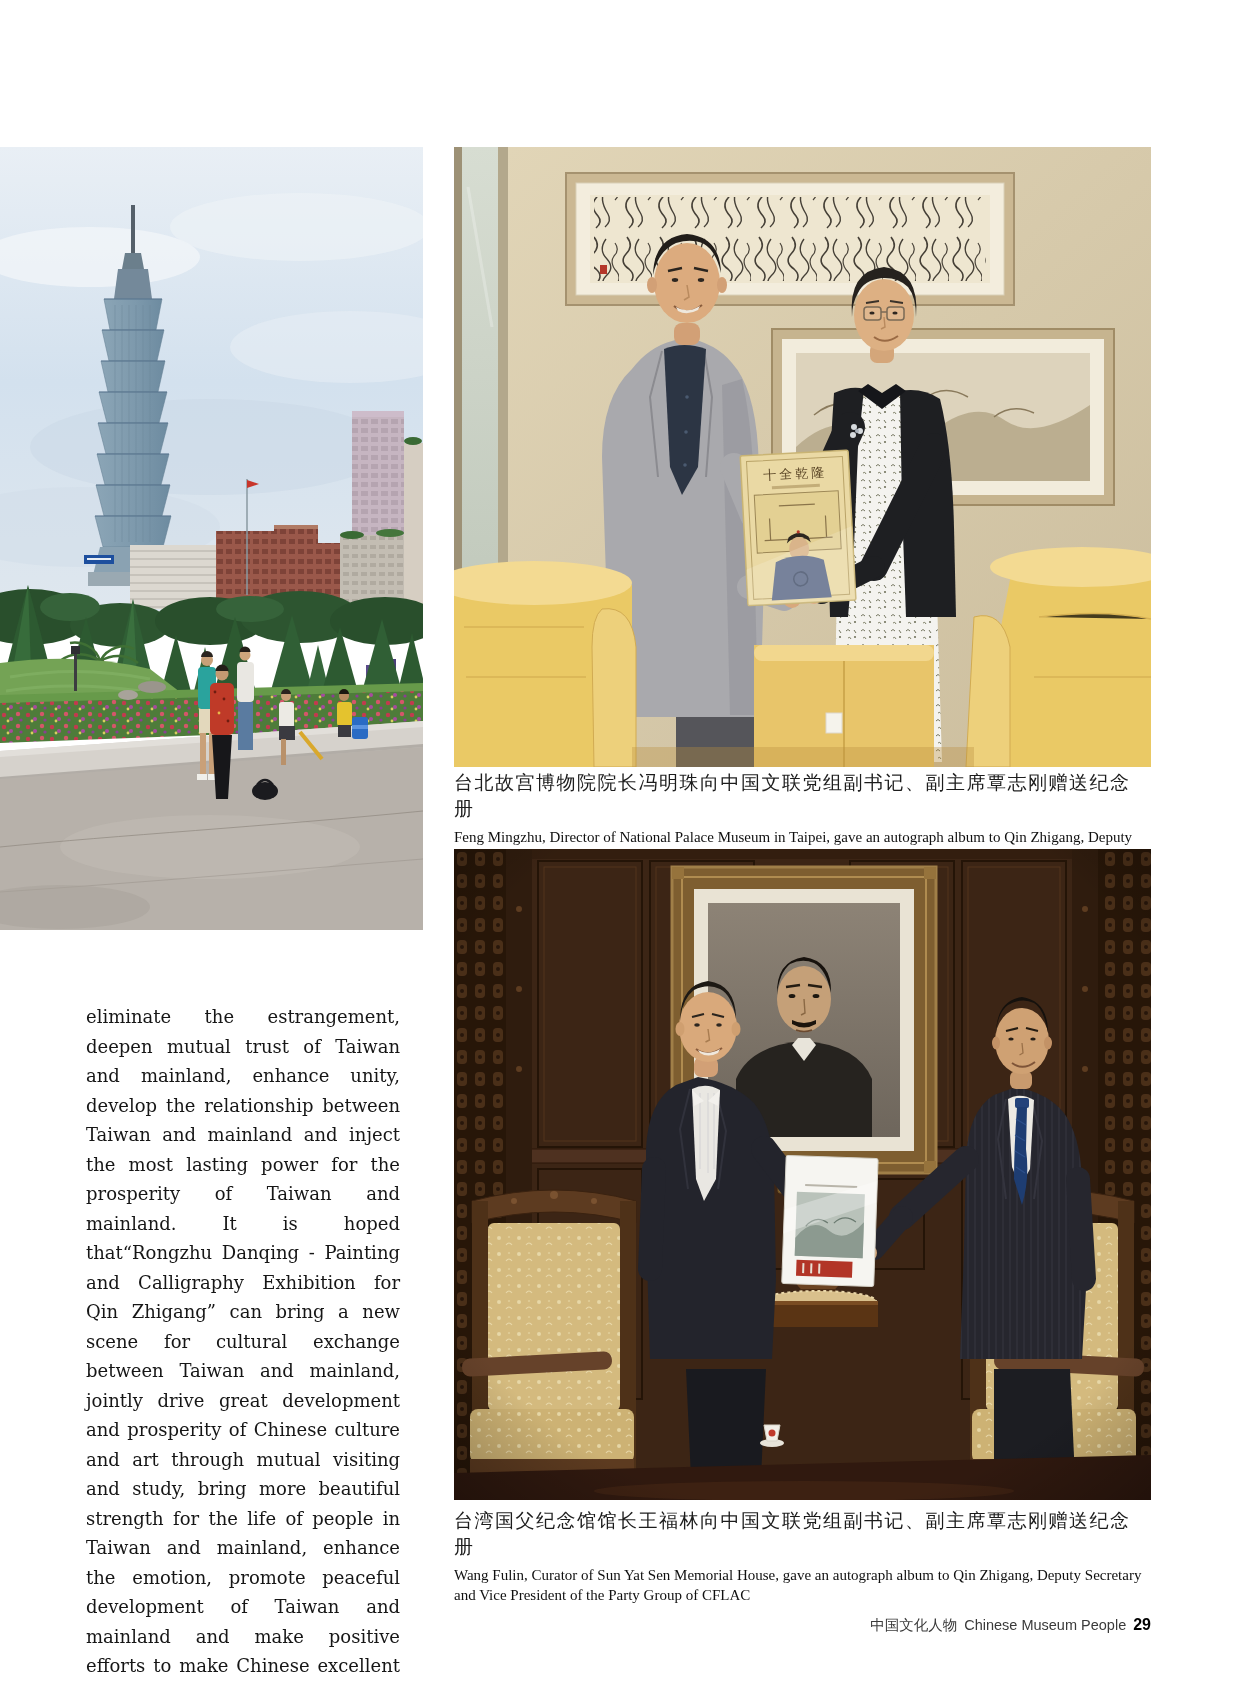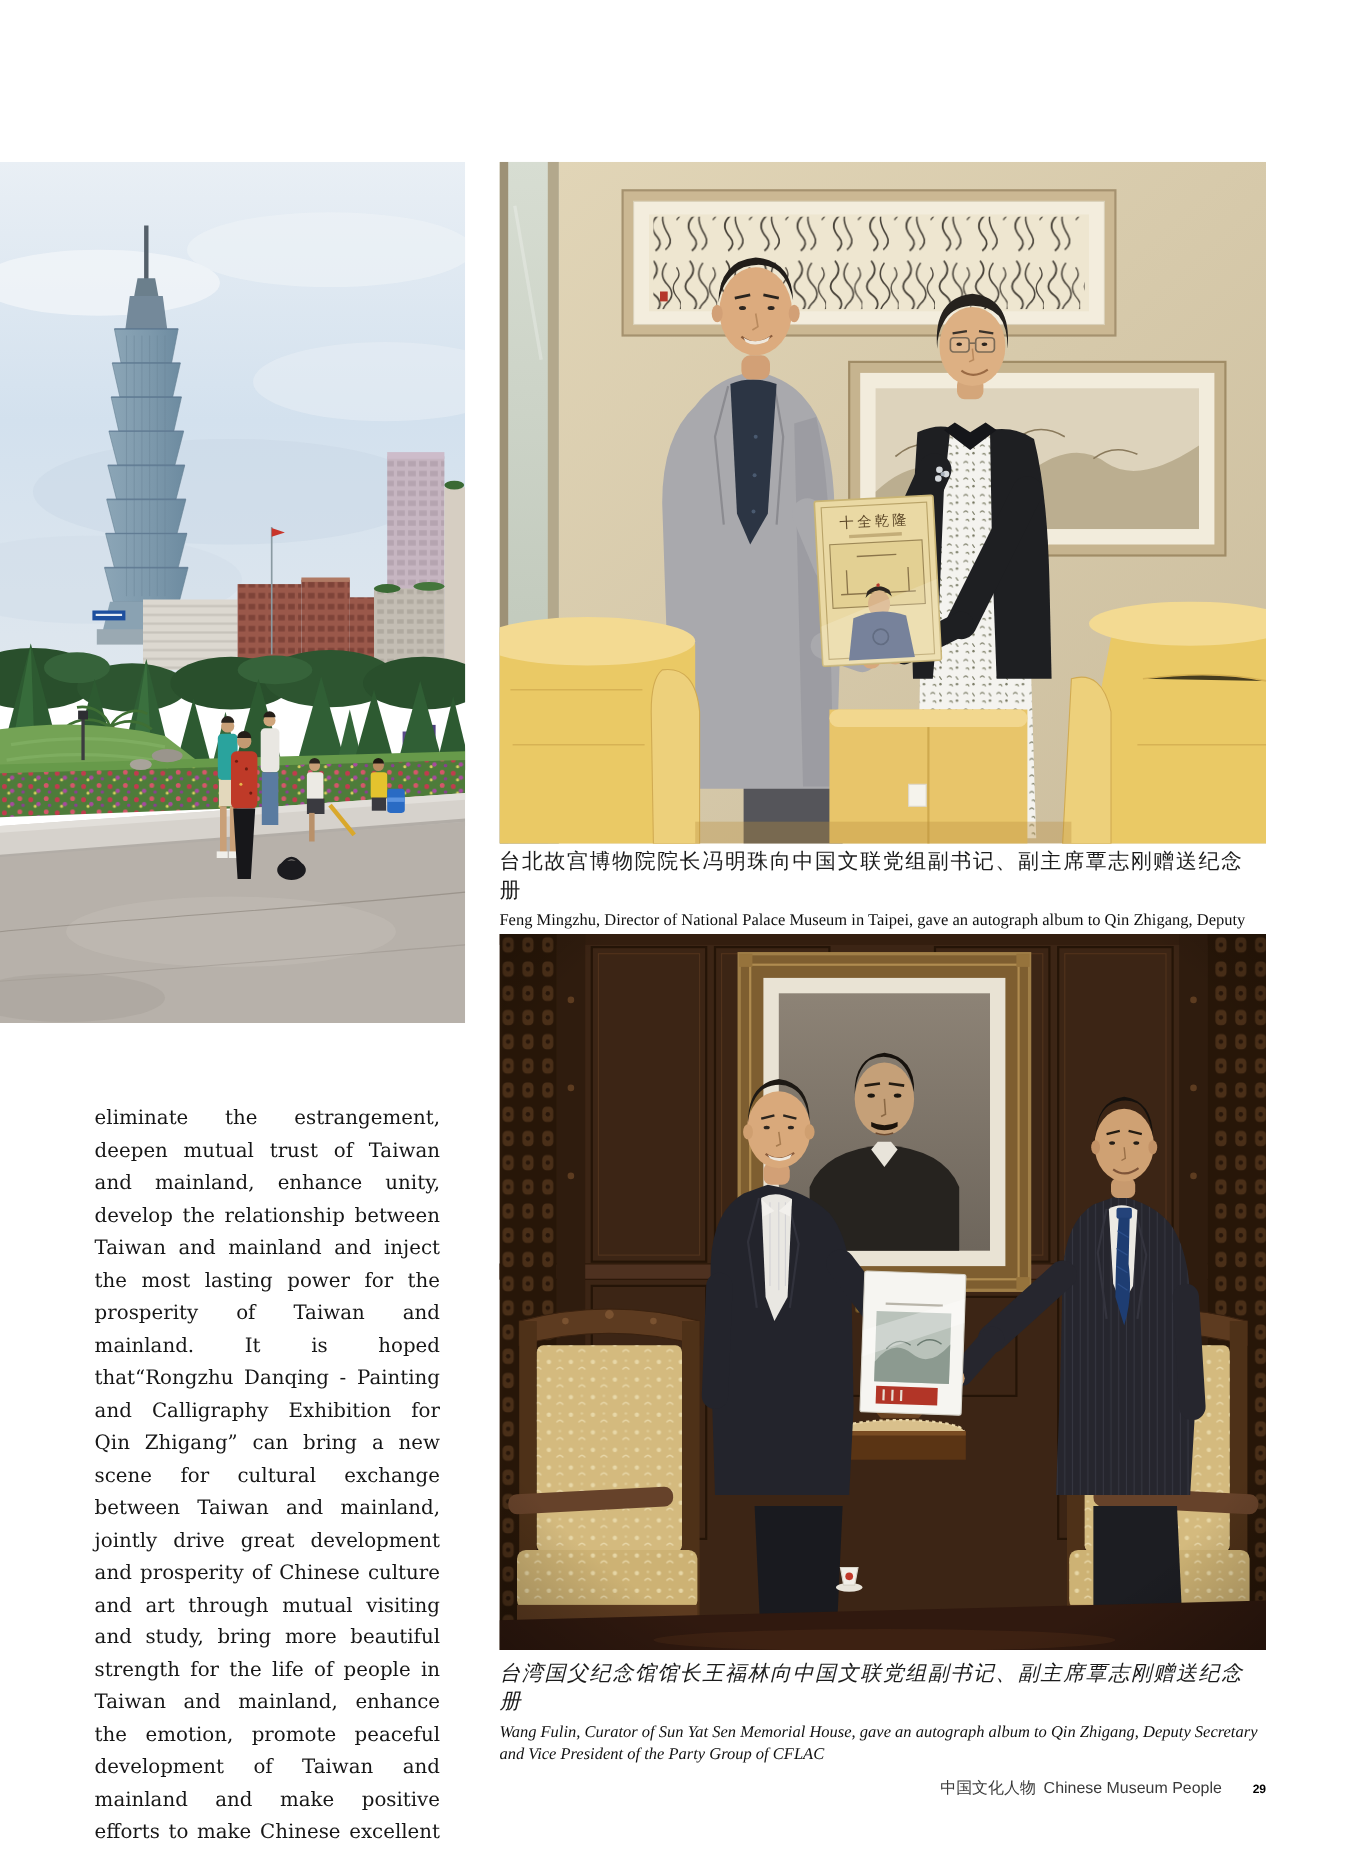--- a/index.html
+++ b/index.html
@@ -4,29 +4,29 @@
 <style>
   html,body{margin:0;padding:0;background:#ffffff;}
   .page{position:relative;width:1240px;height:1683px;background:#ffffff;overflow:hidden;
         font-family:"Liberation Serif",serif;}
   figure{margin:0;position:absolute;overflow:hidden;}
   .photo-left{left:0;top:147px;width:423px;height:783px;}
   .photo-tr{left:454px;top:147px;width:697px;height:620px;}
   .photo-br{left:454px;top:849px;width:697px;height:651px;}
   .caption{position:absolute;left:454px;width:700px;color:#111;}
   .caption-1{top:770px;}
-  .caption-2{top:1508px;font-style:italic;}
+  .caption-2{top:1508px;}
   .cap-cn{margin:0 12px 5px 0;font-size:19px;letter-spacing:1.5px;color:#1c1c1c;}
   .cap-en{margin:0;font-size:15px;line-height:20px;color:#101010;}
   .body-text{position:absolute;left:86px;top:1002px;width:314px;font-size:18px;
              line-height:29.5px;text-align:justify;color:#161616;
              font-family:"DejaVu Serif",serif;}
   .footer{position:absolute;top:1616px;right:89px;display:flex;align-items:baseline;gap:7px;
           font-family:"Liberation Sans",sans-serif;font-size:14.5px;color:#3a3a3a;}
-  .footer .pageno{font-weight:700;color:#000;font-size:11px;margin-left:21px;}
+  .footer .pageno{font-weight:700;color:#000;font-size:16px;margin-left:0;}
   svg{display:block;}
 </style>
 </head>
 <body>
 
 <div class="page">
 
   <figure class="photo-left">
     <svg viewBox="0 0 423 783" width="423" height="783" role="img">
       <defs>

